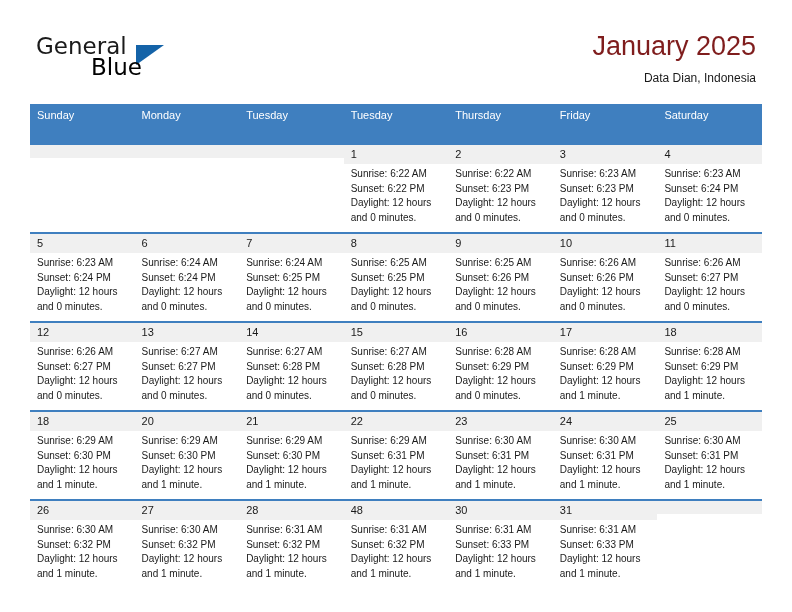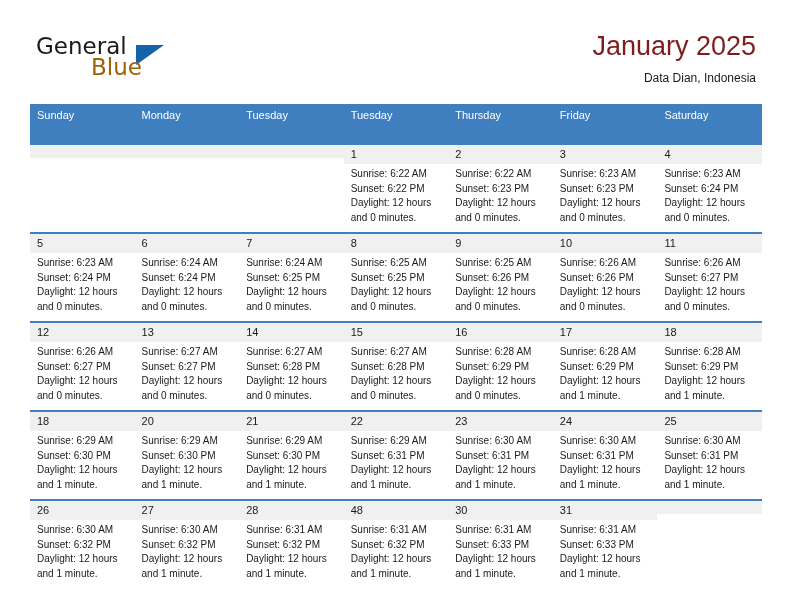--- a/index.html
+++ b/index.html
@@ -49,21 +49,21 @@
     color: #1a1a1a;
     font-family: "DejaVu Sans", sans-serif;
     font-weight: 400;
     line-height: 26px;
   }
   .brand-blue {
     position: absolute;
     left: 55px;
     top: 21px;
     font-size: 23px;
-    color: #a16207;
+    color: #000000;
     font-family: "DejaVu Sans", sans-serif;
     font-weight: 400;
     line-height: 26px;
   }
   .brand-triangle {
     position: absolute;
     left: 100px;
     top: 12px;
     width: 0;
     height: 0;

